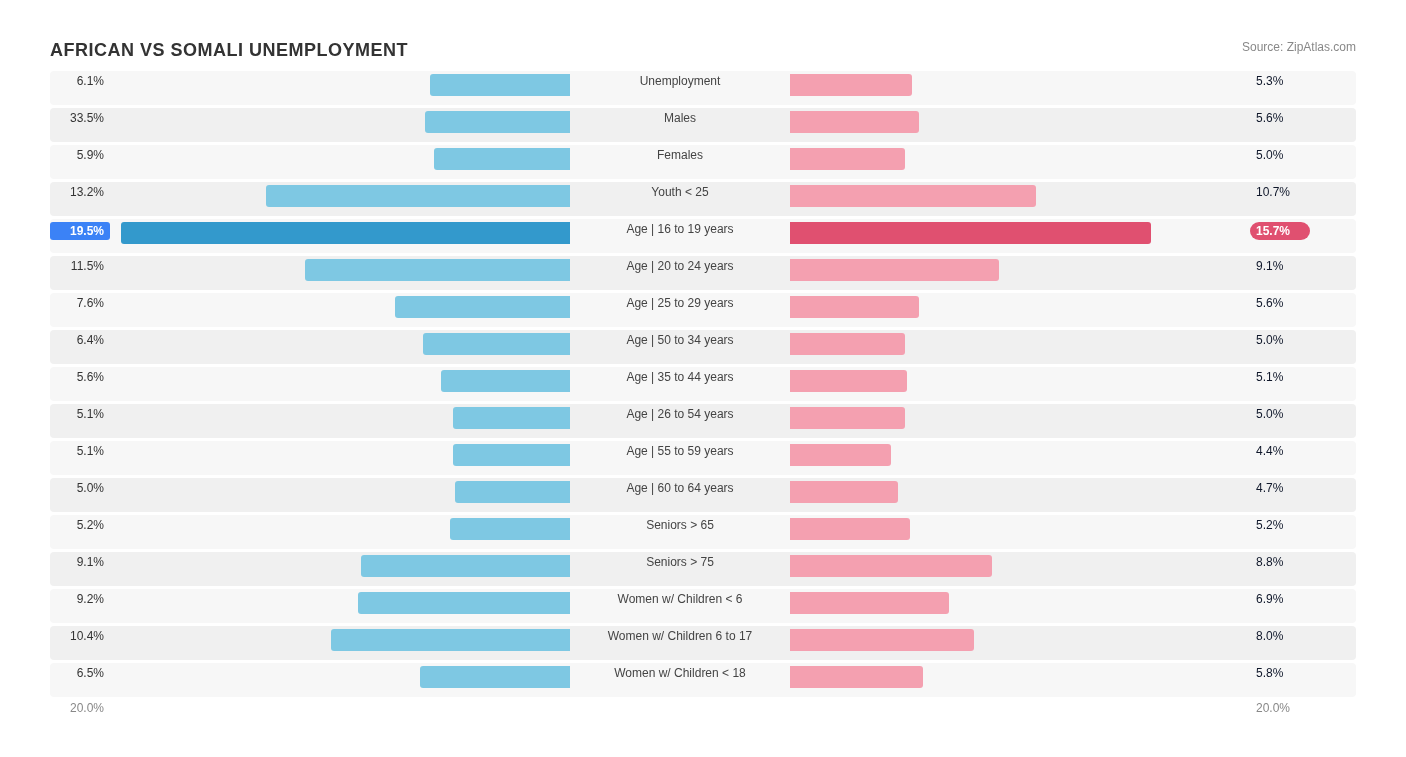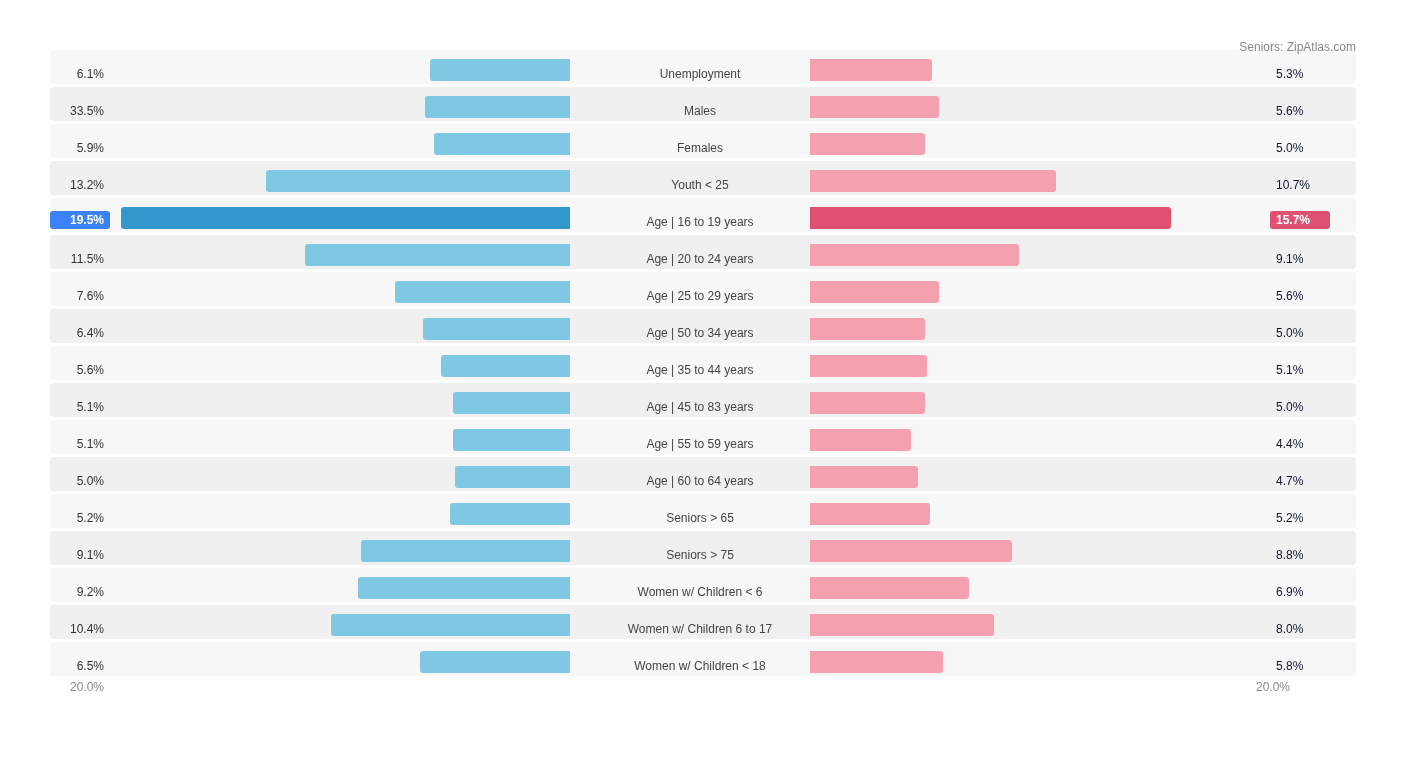--- a/index.html
+++ b/index.html
@@ -30,21 +30,21 @@
       right: 30px;
       font-size: 12px;
       color: #888;
     }
     .rows-area {
       margin-top: 10px;
       width: 100%;
     }
     .bar-row {
       display: flex;
-      align-items: flex-end;
+      align-items: flex-start;
       margin-bottom: 3px;
       background: #f7f7f7;
       border-radius: 4px;
       padding: 3px 0;
       min-height: 34px;
     }
     .bar-row:nth-child(even) { background: #f0f0f0; }
     
     .left-value {
       width: 60px;
@@ -68,21 +68,20 @@
       transition: width 0s;
     }
     .label-cell {
       width: 220px;
       text-align: center;
       font-size: 12px;
       color: #444;
       flex-shrink: 0;
       padding: 0 4px;
       white-space: nowrap;
-      margin-left: 20px;
     }
     .right-bar-area {
       width: 460px;
       display: flex;
       justify-content: flex-start;
       align-items: center;
       flex-shrink: 0;
     }
     .right-bar {
       height: 22px;
@@ -105,21 +104,21 @@
       font-weight: bold;
       color: #fff;
     }
     .bar-row.highlight .left-value {
       background: #3b82f6;
       border-radius: 3px;
       padding: 2px 6px;
     }
     .bar-row.highlight .right-value {
       background: #e05070;
-      border-radius: 3px;
+      border-radius: 9px;
       padding: 2px 6px;
     }
     .axis-row {
       display: flex;
       align-items: center;
       margin-top: 4px;
       margin-bottom: 6px;
     }
     .axis-left {
       width: 60px;
@@ -138,21 +137,22 @@
       font-size: 12px;
       color: #888;
       padding-left: 6px;
       flex-shrink: 0;
     }
   </style>
 </head>
 <body>
 
 <div class="chart-container">
-  <div class="chart-source">Seniors: ZipAtlas.com</div>
+  <div class="chart-title">AFRICAN VS SOMALI UNEMPLOYMENT</div>
+  <div class="chart-source">Source: ZipAtlas.com</div>
 
   <div class="rows-area" id="rows-area">
 
   <div class="bar-row">
       <div class="left-value">6.1%</div>
       <div class="left-bar-area">
         <div class="left-bar" style="width:140px;"></div>
       </div>
       <div class="label-cell">Unemployment</div>
       <div class="right-bar-area">
@@ -246,21 +246,21 @@
       <div class="right-bar-area">
         <div class="right-bar" style="width:117px;"></div>
       </div>
       <div class="right-value">5.1%</div>
     </div>
       <div class="bar-row">
       <div class="left-value">5.1%</div>
       <div class="left-bar-area">
         <div class="left-bar" style="width:117px;"></div>
       </div>
-      <div class="label-cell">Age | 45 to 83 years</div>
+      <div class="label-cell">Age | 26 to 54 years</div>
       <div class="right-bar-area">
         <div class="right-bar" style="width:115px;"></div>
       </div>
       <div class="right-value">5.0%</div>
     </div>
       <div class="bar-row">
       <div class="left-value">5.1%</div>
       <div class="left-bar-area">
         <div class="left-bar" style="width:117px;"></div>
       </div>

